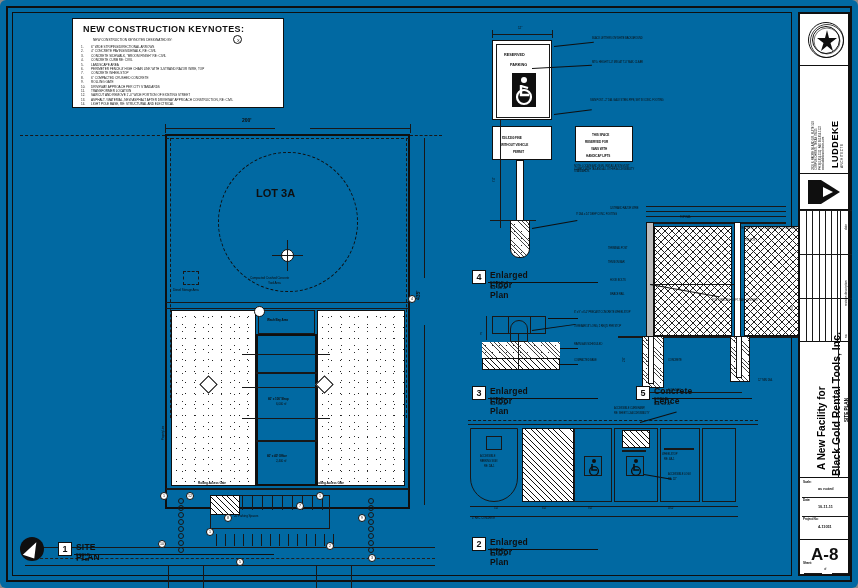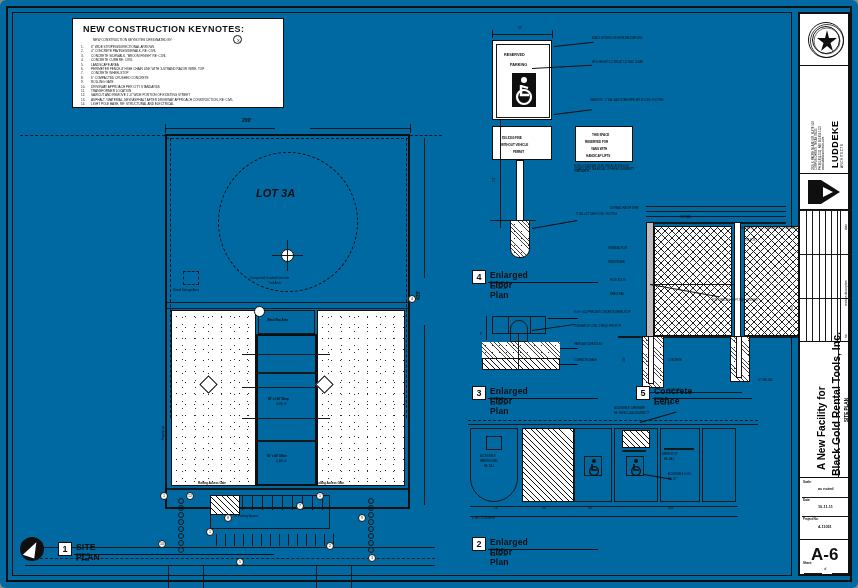--- a/index.html
+++ b/index.html
@@ -186,21 +186,21 @@
     <div class="dash" style="left:146px; top:28px; width:243px;"></div>
     <div class="dashv" style="left:150px; top:28px; height:280px;"></div>
     <div class="dashv" style="left:386px; top:28px; height:280px;"></div>
 
     <div class="txt sm b" style="left:396px; top:190px; transform-origin:0 0; transform:rotate(-90deg);">435'</div>
     <div class="ln v" style="left:404px; top:28px; height:140px;"></div>
     <div class="ln v" style="left:404px; top:215px; height:180px;"></div>
 
     <div class="box" style="left:198px; top:42px; width:140px; height:140px;
          border-radius:50%; border:1px dashed #111;"></div>
-    <div class="txt lg b" style="left:236px; top:78px;font-style:italic;">LOT 3A</div>
+    <div class="txt lg b" style="left:236px; top:78px;">LOT 3A</div>
 
     <div class="circ-sym" style="left:261px; top:139px; width:13px; height:13px;"></div>
     <div class="ln h" style="left:252px; top:145px; width:31px;"></div>
     <div class="ln v" style="left:267px; top:130px; height:31px;"></div>
     <div class="txt micro2 blur" style="left:230px; top:167px;">Compacted Crushed Concrete</div>
     <div class="txt micro2 blur" style="left:248px; top:172px;">Yard Area</div>
 
     <div class="box" style="left:163px; top:161px; width:16px; height:14px;
          border-style:dashed;"></div>
     <div class="txt micro2 blur" style="left:153px; top:179px;">Diesel Storage Area</div>
@@ -574,21 +574,21 @@
       <div class="txt tiny b" style="left:18px; top:9px;">as noted</div>
       <div class="ln h" style="left:2px; top:19px; width:48px;"></div>
       <div class="txt micro2 b" style="left:3px; top:21px;">Date:</div>
       <div class="txt tiny b" style="left:18px; top:27px;">10-11-11</div>
       <div class="ln h" style="left:2px; top:38px; width:48px;"></div>
       <div class="txt micro2 b" style="left:3px; top:40px;">Project No:</div>
       <div class="txt tiny b" style="left:18px; top:47px;">4-11051</div>
     </div>
 
     <div class="tb-cell" style="top:526px; height:38px; border-bottom:none;">
-      <div class="txt" style="left:11px; top:6px; font-size:17px; font-weight:bold;">A-6</div>
+      <div class="txt" style="left:11px; top:6px; font-size:17px; font-weight:bold;">A-8</div>
     </div>
     <div class="txt micro2 b" style="left:3px; top:548px;">Sheet:</div>
     <div class="txt micro2" style="left:24px; top:554px;">of</div>
     <div class="ln h" style="left:4px; top:559px; width:18px;"></div>
     <div class="ln h" style="left:32px; top:559px; width:16px;"></div>
   </div>
 
 </div>
 
 </body></html>

